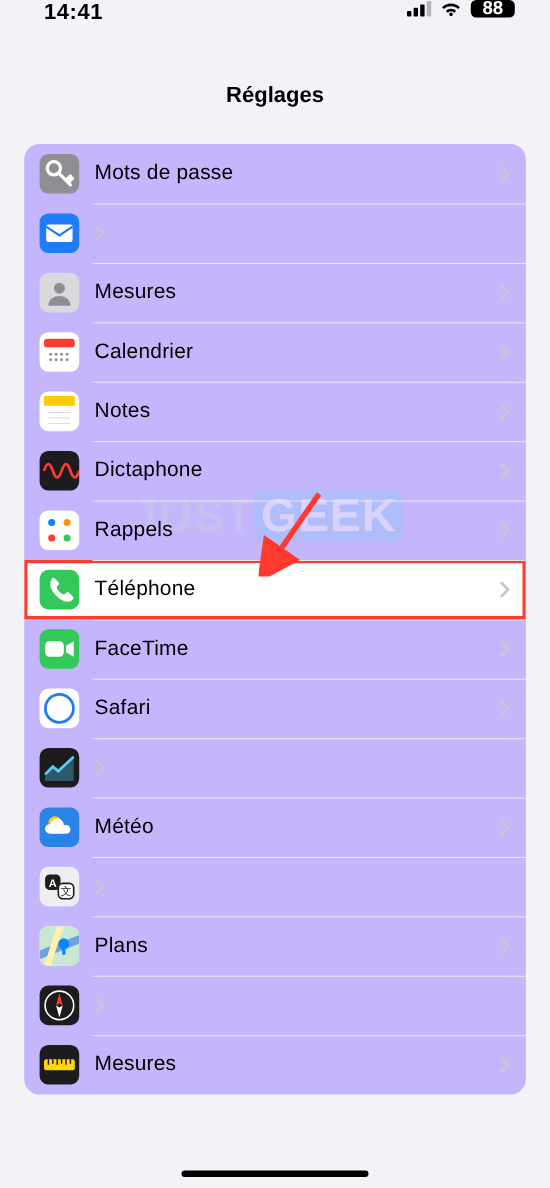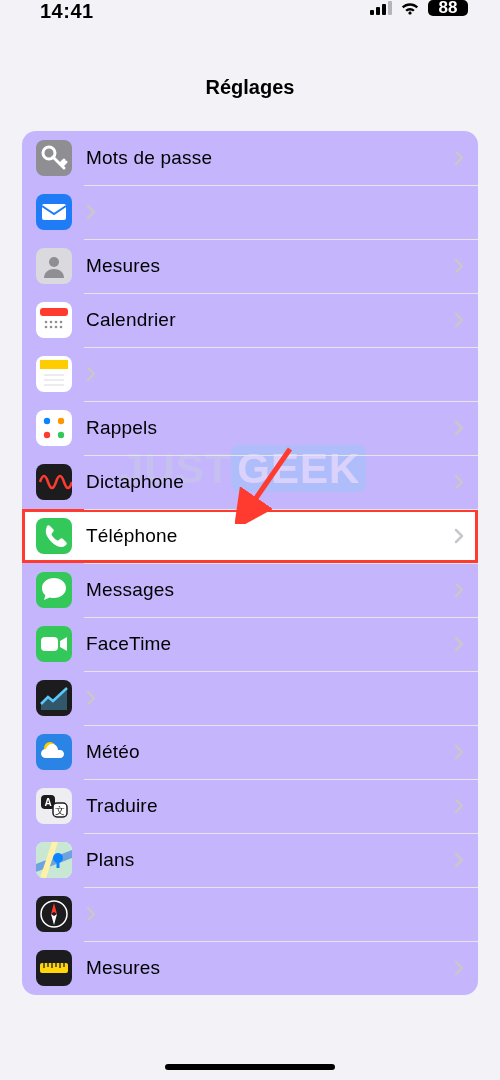--- a/index.html
+++ b/index.html
@@ -136,20 +136,34 @@
     <div class="row">
       <div class="icon-wrap" style="background: rgb(255, 255, 255);">
         <svg viewBox="0 0 36 36">
           <rect x="4" y="4" width="28" height="9" fill="#ffcc00"></rect>
           <rect x="4" y="13" width="28" height="19" fill="#fff"></rect>
           <line x1="8" y1="19" x2="28" y2="19" stroke="#d9d9de"></line>
           <line x1="8" y1="24" x2="28" y2="24" stroke="#d9d9de"></line>
           <line x1="8" y1="29" x2="28" y2="29" stroke="#d9d9de"></line>
         </svg>
       </div>
+      <div class="row-label">Notes</div>
+      <div class="chevron">
+        <svg viewBox="0 0 10 16">
+          <path d="M2 2 L8 8 L2 14" fill="none" stroke="#c7c7cc" stroke-width="2.5" stroke-linecap="round" stroke-linejoin="round"></path>
+        </svg>
+      </div>
+    </div>
+    <div class="row">
+      <div class="icon-wrap" style="background: rgb(28, 28, 30);">
+        <svg viewBox="0 0 36 36">
+          <path d="M4 18 Q8 6 12 18 T20 18 T28 18 T36 18" fill="none" stroke="#ff3b30" stroke-width="2.5"></path>
+        </svg>
+      </div>
+      <div class="row-label">Dictaphone</div>
       <div class="chevron">
         <svg viewBox="0 0 10 16">
           <path d="M2 2 L8 8 L2 14" fill="none" stroke="#c7c7cc" stroke-width="2.5" stroke-linecap="round" stroke-linejoin="round"></path>
         </svg>
       </div>
     </div>
     <div class="row">
       <div class="icon-wrap" style="background: rgb(255, 255, 255);">
         <svg viewBox="0 0 36 36">
           <circle cx="11" cy="11" r="3.2" fill="#0a84ff"></circle>
@@ -158,67 +172,62 @@
           <circle cx="25" cy="25" r="3.2" fill="#34c759"></circle>
         </svg>
       </div>
       <div class="row-label">Rappels</div>
       <div class="chevron">
         <svg viewBox="0 0 10 16">
           <path d="M2 2 L8 8 L2 14" fill="none" stroke="#c7c7cc" stroke-width="2.5" stroke-linecap="round" stroke-linejoin="round"></path>
         </svg>
       </div>
     </div>
-    <div class="row">
-      <div class="icon-wrap" style="background: rgb(28, 28, 30);">
-        <svg viewBox="0 0 36 36">
-          <path d="M4 18 Q8 6 12 18 T20 18 T28 18 T36 18" fill="none" stroke="#ff3b30" stroke-width="2.5"></path>
-        </svg>
-      </div>
-      <div class="row-label">Dictaphone</div>
-      <div class="chevron">
-        <svg viewBox="0 0 10 16">
-          <path d="M2 2 L8 8 L2 14" fill="none" stroke="#c7c7cc" stroke-width="2.5" stroke-linecap="round" stroke-linejoin="round"></path>
-        </svg>
-      </div>
-    </div>
     <div class="row highlight">
       <div class="icon-wrap" style="background: rgb(52, 199, 89);">
         <svg viewBox="0 0 36 36">
           <path d="M11 8c1-1 2-1 3 0l3 3c1 1 1 2 0 3l-1 1c-1 1 0 3 2 5s4 3 5 2l1-1c1-1 2-1 3 0l3 3c1 1 1 2 0 3-2 2-5 3-9 1-4-2-8-6-10-10-2-4-1-7 0-10z" fill="#fff"></path>
         </svg>
       </div>
       <div class="row-label">Téléphone</div>
       <div class="chevron">
         <svg viewBox="0 0 10 16">
           <path d="M2 2 L8 8 L2 14" fill="none" stroke="#c7c7cc" stroke-width="2.5" stroke-linecap="round" stroke-linejoin="round"></path>
         </svg>
       </div>
     </div>
     <div class="row">
       <div class="icon-wrap" style="background: rgb(52, 199, 89);">
         <svg viewBox="0 0 36 36">
-          <path d="M18 6c7 0 12 4.5 12 10s-5 10-12 10c-1.5 0-3-.2-4.3-.6L8 28l1.4-4.7C7 21.5 6 18.9 6 16 6 10.5 11 6 18 6z" fill="#fff"></path>
-        </svg>
-      </div>
-      <div class="row-label">Messages</div>
-      <div class="chevron">
-        <svg viewBox="0 0 10 16">
-          <path d="M2 2 L8 8 L2 14" fill="none" stroke="#c7c7cc" stroke-width="2.5" stroke-linecap="round" stroke-linejoin="round"></path>
-        </svg>
-      </div>
-    </div>
-    <div class="row">
-      <div class="icon-wrap" style="background: rgb(52, 199, 89);">
-        <svg viewBox="0 0 36 36">
           <rect x="5" y="11" width="17" height="14" rx="4" fill="#fff"></rect>
           <path d="M24 15l7-4v14l-7-4z" fill="#fff"></path>
         </svg>
       </div>
       <div class="row-label">FaceTime</div>
+      <div class="chevron">
+        <svg viewBox="0 0 10 16">
+          <path d="M2 2 L8 8 L2 14" fill="none" stroke="#c7c7cc" stroke-width="2.5" stroke-linecap="round" stroke-linejoin="round"></path>
+        </svg>
+      </div>
+    </div>
+    <div class="row">
+      <div class="icon-wrap" style="background: rgb(255, 255, 255);">
+        <svg viewBox="0 0 36 36">
+          <circle cx="18" cy="18" r="14" fill="#1f7cf6"></circle>
+          <circle cx="18" cy="18" r="11.5" fill="#fff"></circle>
+          <path d="M18 18 L24 12 L18 18 L12 24 Z" fill="#ff3b30"></path>
+          <path d="M18 18 L12 12 L18 18 L24 24 Z" fill="#1f7cf6" opacity=".0"></path>
+          <path d="M24 12 L18 18 L20 16 Z" fill="#ff3b30"></path>
+          <path d="M12 24 L18 18 L16 20 Z" fill="#fff"></path>
+          <polygon points="24,12 19,17 18,18 12,24 17,19 18,18" fill="none"></polygon>
+          <polygon points="24,12 18,18 22,14" fill="#ff3b30"></polygon>
+          <polygon points="12,24 18,18 14,22" fill="#ff3b30"></polygon>
+        </svg>
+      </div>
+      <div class="row-label">Safari</div>
       <div class="chevron">
         <svg viewBox="0 0 10 16">
           <path d="M2 2 L8 8 L2 14" fill="none" stroke="#c7c7cc" stroke-width="2.5" stroke-linecap="round" stroke-linejoin="round"></path>
         </svg>
       </div>
     </div>
     <div class="row">
       <div class="icon-wrap" style="background: rgb(28, 28, 30);">
         <svg viewBox="0 0 36 36">
           <path d="M5 24 L12 17 L17 21 L31 8" fill="none" stroke="#5ac8fa" stroke-width="2.5"></path>
@@ -247,21 +256,20 @@
     </div>
     <div class="row">
       <div class="icon-wrap" style="background: rgb(238, 238, 242);">
         <svg viewBox="0 0 36 36">
           <rect x="5" y="7" width="14" height="14" rx="4" fill="#1c1c1e"></rect>
           <text x="12" y="18" font-size="10" fill="#fff" text-anchor="middle" font-weight="700">A</text>
           <rect x="17" y="15" width="14" height="14" rx="4" fill="#fff" stroke="#1c1c1e" stroke-width="1.5"></rect>
           <text x="24" y="26" font-size="10" fill="#1c1c1e" text-anchor="middle">文</text>
         </svg>
       </div>
-      <div class="row-label">Traduire</div>
       <div class="chevron">
         <svg viewBox="0 0 10 16">
           <path d="M2 2 L8 8 L2 14" fill="none" stroke="#c7c7cc" stroke-width="2.5" stroke-linecap="round" stroke-linejoin="round"></path>
         </svg>
       </div>
     </div>
     <div class="row">
       <div class="icon-wrap" style="background: rgb(233, 245, 236);">
         <svg viewBox="0 0 36 36">
           <rect width="36" height="36" fill="#c9e8d4"></rect>

